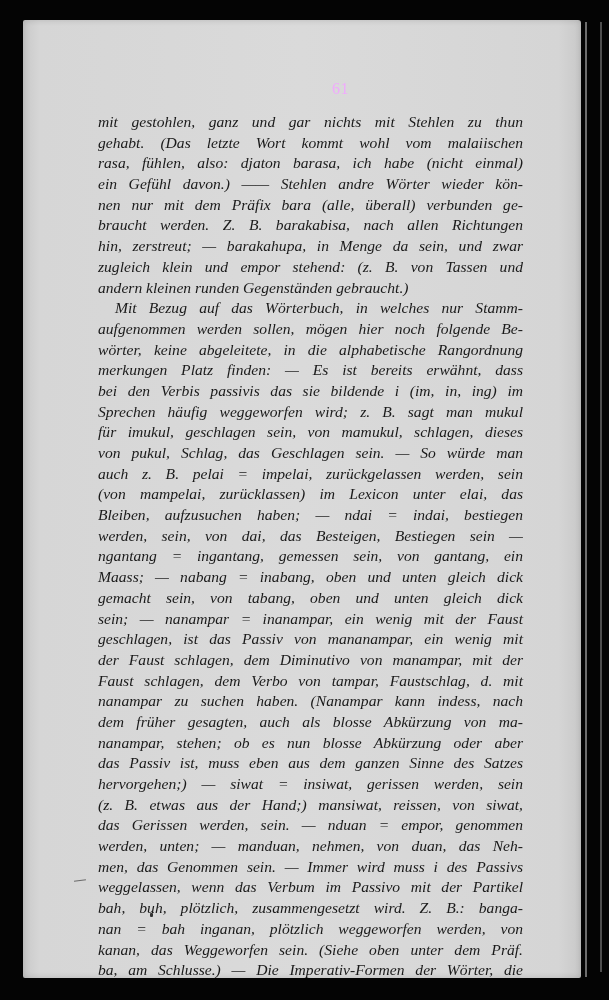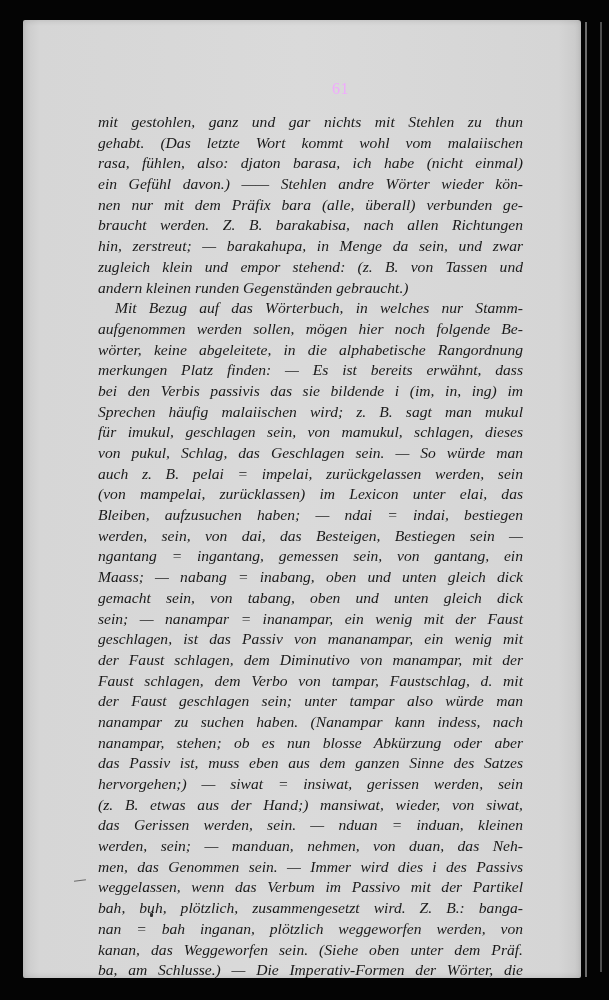--- a/index.html
+++ b/index.html
@@ -117,43 +117,43 @@
       <span class="line">nen nur mit dem Präfix bara (alle, überall) verbunden ge-</span>
       <span class="line">braucht werden. Z. B. barakabisa, nach allen Richtungen</span>
       <span class="line">hin, zerstreut; — barakahupa, in Menge da sein, und zwar</span>
       <span class="line">zugleich klein und empor stehend: (z. B. von Tassen und</span>
       <span class="line last">andern kleinen runden Gegenständen gebraucht.)</span>
       <span class="line indent">Mit Bezug auf das Wörterbuch, in welches nur Stamm-</span>
       <span class="line">aufgenommen werden sollen, mögen hier noch folgende Be-</span>
       <span class="line">wörter, keine abgeleitete, in die alphabetische Rangordnung</span>
       <span class="line">merkungen Platz finden: — Es ist bereits erwähnt, dass</span>
       <span class="line">bei den Verbis passivis das sie bildende i (im, in, ing) im</span>
-      <span class="line">Sprechen häufig malaiischen wird; z. B. sagt man mukul</span>
+      <span class="line">Sprechen häufig weggeworfen wird; z. B. sagt man mukul</span>
       <span class="line">für imukul, geschlagen sein, von mamukul, schlagen, dieses</span>
       <span class="line">von pukul, Schlag, das Geschlagen sein. — So würde man</span>
       <span class="line">auch z. B. pelai = impelai, zurückgelassen werden, sein</span>
       <span class="line">(von mampelai, zurücklassen) im Lexicon unter elai, das</span>
       <span class="line">Bleiben, aufzusuchen haben; — ndai = indai, bestiegen</span>
       <span class="line">werden, sein, von dai, das Besteigen, Bestiegen sein —</span>
       <span class="line">ngantang = ingantang, gemessen sein, von gantang, ein</span>
       <span class="line">Maass; — nabang = inabang, oben und unten gleich dick</span>
       <span class="line">gemacht sein, von tabang, oben und unten gleich dick</span>
       <span class="line">sein; — nanampar = inanampar, ein wenig mit der Faust</span>
       <span class="line">geschlagen, ist das Passiv von mananampar, ein wenig mit</span>
       <span class="line">der Faust schlagen, dem Diminutivo von manampar, mit der</span>
       <span class="line">Faust schlagen, dem Verbo von tampar, Faustschlag, d. mit</span>
-      <span class="line">der Faust geschlagen sein; unter tampar also würde man</span>
       <span class="line">nanampar zu suchen haben. (Nanampar kann indess, nach</span>
+      <span class="line">dem früher gesagten, auch als blosse Abkürzung von ma-</span>
       <span class="line">nanampar, stehen; ob es nun blosse Abkürzung oder aber</span>
       <span class="line">das Passiv ist, muss eben aus dem ganzen Sinne des Satzes</span>
       <span class="line">hervorgehen;) — siwat = insiwat, gerissen werden, sein</span>
-      <span class="line">(z. B. etwas aus der Hand;) mansiwat, wieder, von siwat,</span>
-      <span class="line">das Gerissen werden, sein. — nduan = induan, kleinen</span>
-      <span class="line">werden, sein; — manduan, nehmen, von duan, das Neh-</span>
-      <span class="line">men, das Genommen sein. — Immer wird dies i des Passivs</span>
+      <span class="line">(z. B. etwas aus der Hand;) mansiwat, reissen, von siwat,</span>
+      <span class="line">das Gerissen werden, sein. — nduan = empor, genommen</span>
+      <span class="line">werden, unten; — manduan, nehmen, von duan, das Neh-</span>
+      <span class="line">men, das Genommen sein. — Immer wird muss i des Passivs</span>
       <span class="line">weggelassen, wenn das Verbum im Passivo mit der Partikel</span>
       <span class="line">bah, buh, plötzlich, zusammengesetzt wird. Z. B.: banga-</span>
       <span class="line">nan = bah inganan, plötzlich weggeworfen werden, von</span>
       <span class="line">kanan, das Weggeworfen sein. (Siehe oben unter dem Präf.</span>
       <span class="line">ba, am Schlusse.) — Die Imperativ-Formen der Wörter, die</span>
     </div>
 
   <div class="margin-mark"></div>
   <div class="speck" style="left:150px; top:913px;"></div>
 </div>

